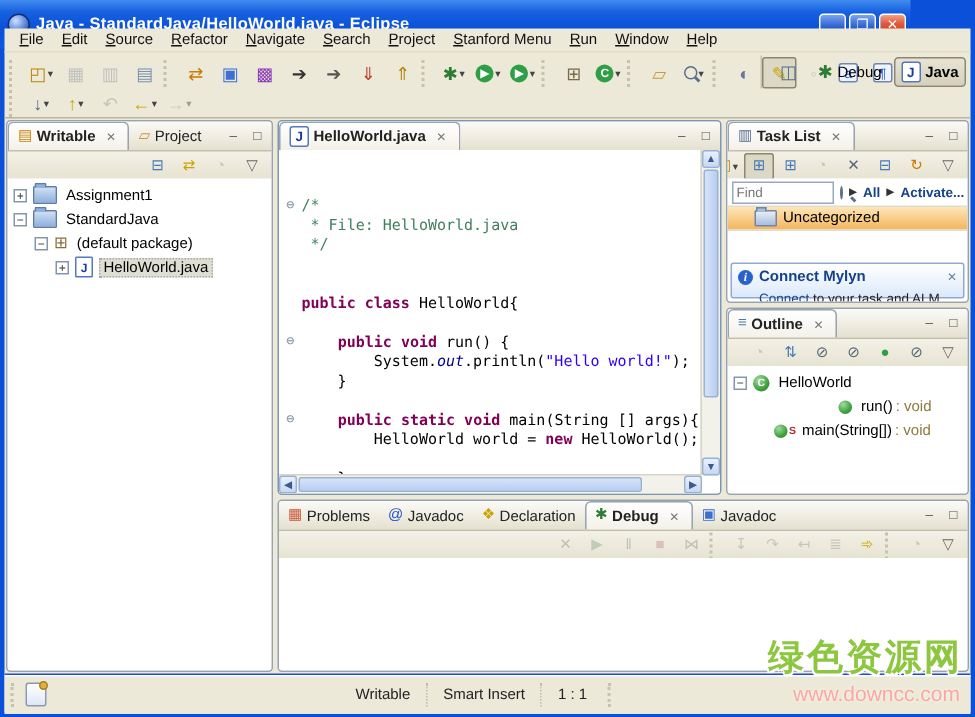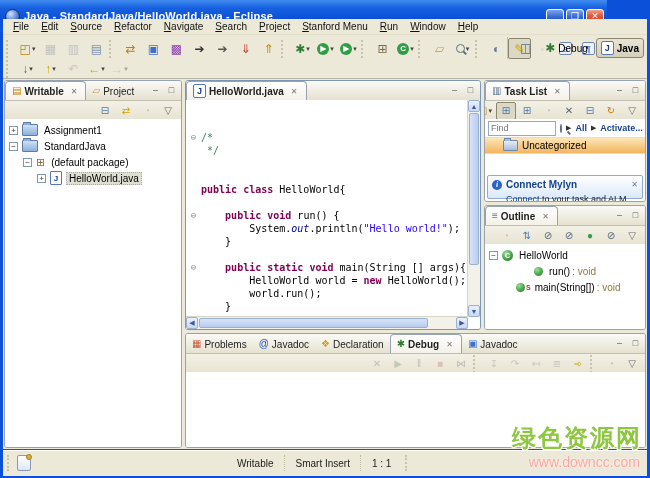--- a/index.html
+++ b/index.html
@@ -343,20 +343,24 @@
             <div class="cl">
               <span class="fold"></span>
               <span class="ctext"></span>
             </div>
             <div class="cl">
               <span class="fold">⊖</span>
               <span class="ctext"><span class="c">/*</span></span>
             </div>
             <div class="cl">
               <span class="fold"></span>
+              <span class="ctext"><span class="c"> * File: HelloWorld.java</span></span>
+            </div>
+            <div class="cl">
+              <span class="fold"></span>
               <span class="ctext"><span class="c"> */</span></span>
             </div>
             <div class="cl">
               <span class="fold"></span>
               <span class="ctext"></span>
             </div>
             <div class="cl">
               <span class="fold"></span>
               <span class="ctext"></span>
             </div>
@@ -387,21 +391,20 @@
             <div class="cl">
               <span class="fold">⊖</span>
               <span class="ctext"><span class="p">    </span><span class="k">public</span><span class="p"> </span><span class="k">static</span><span class="p"> </span><span class="k">void</span><span class="p"> main(String [] args){</span></span>
             </div>
             <div class="cl">
               <span class="fold"></span>
               <span class="ctext"><span class="p">        HelloWorld world = </span><span class="k">new</span><span class="p"> HelloWorld();</span></span>
             </div>
             <div class="cl">
               <span class="fold"></span>
-              <span class="ctext"><span class="p">        world.run();</span></span>
             </div>
             <div class="cl">
               <span class="fold"></span>
               <span class="ctext"><span class="p">    }</span></span>
             </div>
           </div>
         <div class="vscroll">
           <span class="sbtn" style="top:0;">▲</span>
           <div class="thumbv" style="top:13px;height:150px;"></div>
           <span class="sbtn" style="bottom:0;">▼</span>
@@ -518,21 +521,21 @@
             <span class="ig" style="color: rgb(102, 102, 102);">▽</span>
           </span>
         </div>
       <div class="pcontent" style="top:38px;">
         <div id="ol-tree" style="padding-top:3px;">
             <div class="trow" style="padding-left: 4px;">
               <span class="exp">−</span>
               <span class="tico ic-class">C</span>
               <span class="tlabel">HelloWorld</span>
             </div>
-            <div class="trow" style="padding-left: 36px;">
+            <div class="trow" style="padding-left: 16px; margin-left: 45px;">
               <span class="expsp"></span>
               <span class="tico ic-method"></span>
               <span class="tlabel">run()</span>
               <span class="tsuffix"> : void</span>
             </div>
             <div class="trow" style="padding-left: 18px;">
               <span class="expsp"></span>
               <span class="tico ic-method"></span>
               <span class="sbadge">S</span>
               <span class="tlabel">main(String[])</span>

